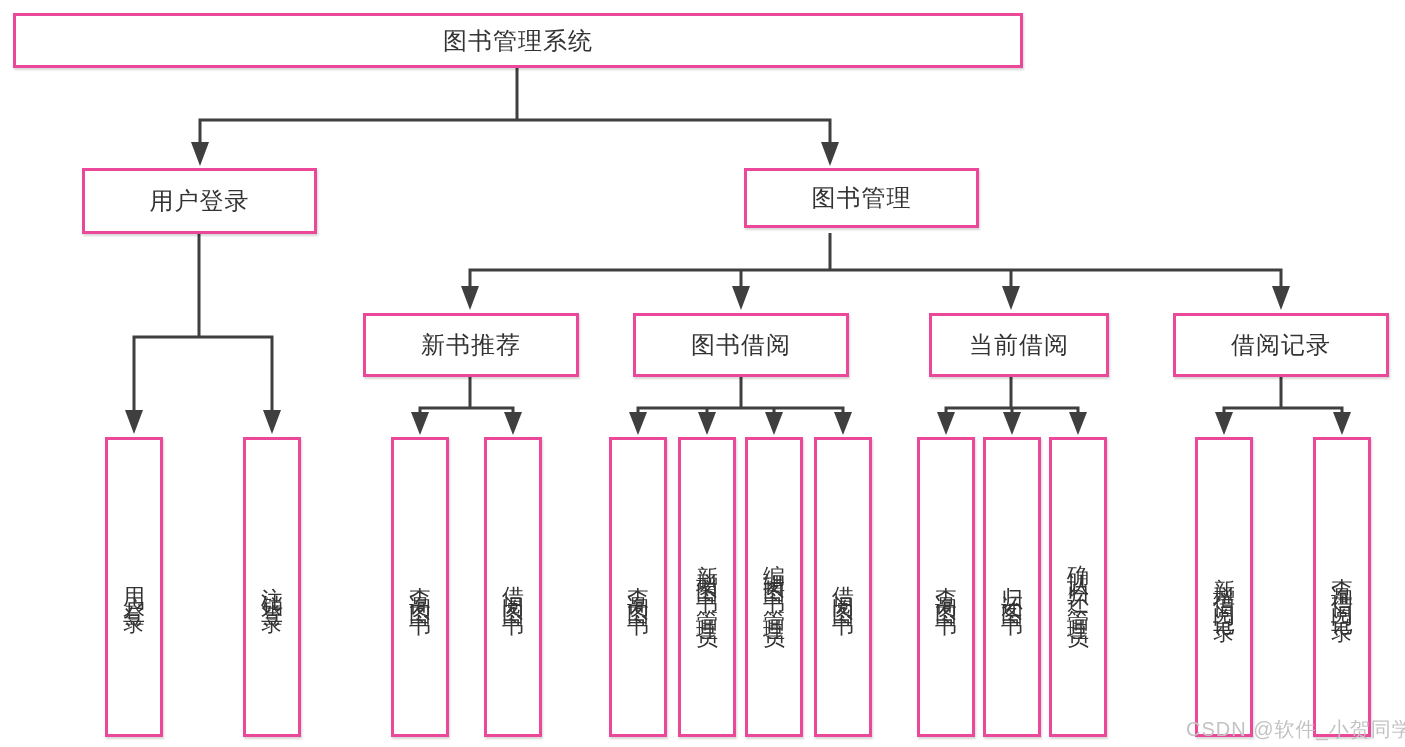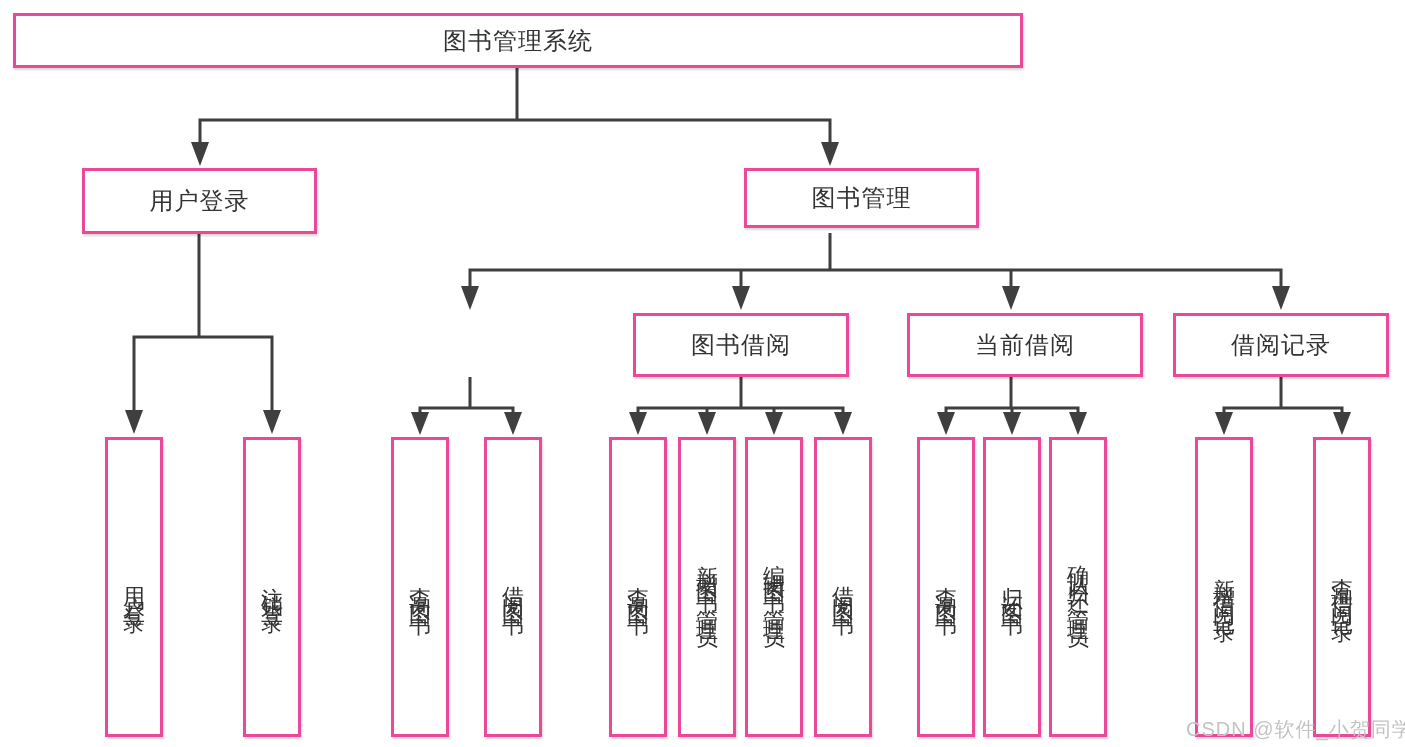--- a/index.html
+++ b/index.html
@@ -84,22 +84,23 @@
       <polygon points="1215,412 1233,412 1224,435"></polygon>
       <polygon points="1333,412 1351,412 1342,435"></polygon>
     </g>
   </svg>
 
   <div class="box h" style="left:13px;top:13px;width:1010px;height:55px;">图书管理系统</div>
 
   <div class="box h" style="left:82px;top:168px;width:235px;height:66px;">用户登录</div>
   <div class="box h" style="left:712px;top:168px;width:235px;height:60px;margin-left:32px;">图书管理</div>
 
+  <div class="box h" style="left:363px;top:313px;width:216px;height:64px;">新书推荐</div>
   <div class="box h" style="left:633px;top:313px;width:216px;height:64px;text-align:center;">图书借阅</div>
-  <div class="box h" style="left:907px;top:313px;width:236px;height:64px;">当前借阅</div>
+  <div class="box h" style="left:929px;top:313px;width:180px;height:64px;">当前借阅</div>
   <div class="box h" style="left:1173px;top:313px;width:216px;height:64px;">借阅记录</div>
 
   <div class="box v" style="left:105px;top:437px;width:58px;height:300px;">用户登录</div>
   <div class="box v" style="left:243px;top:437px;width:58px;height:300px;">注销登录</div>
 
   <div class="box v" style="left:391px;top:437px;width:58px;height:300px;">查询图书</div>
   <div class="box v" style="left:484px;top:437px;width:58px;height:300px;">借阅图书</div>
 
   <div class="box v" style="left:609px;top:437px;width:58px;height:300px;">查询图书</div>
   <div class="box v" style="left:678px;top:437px;width:58px;height:300px;">新增图书（管理员）</div>

